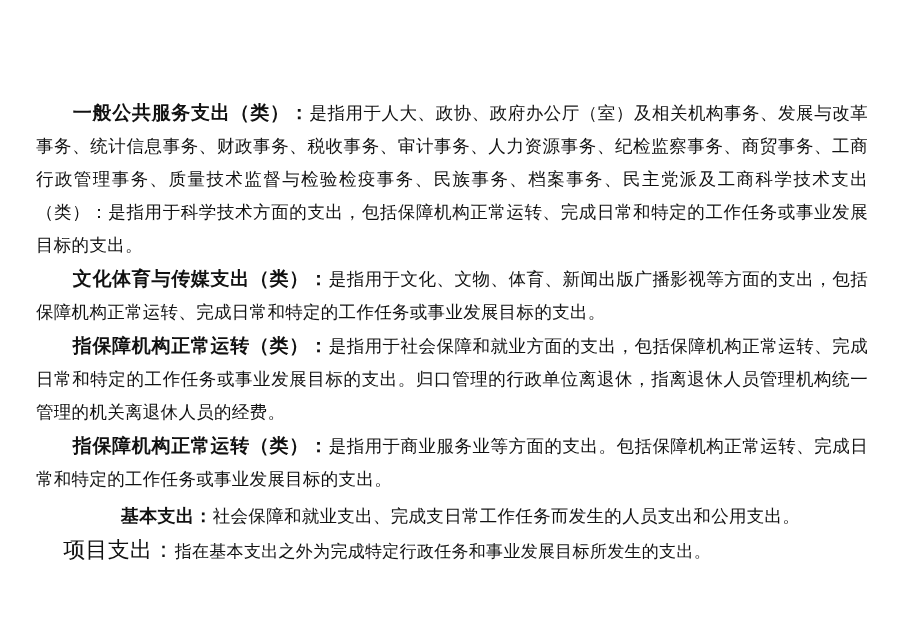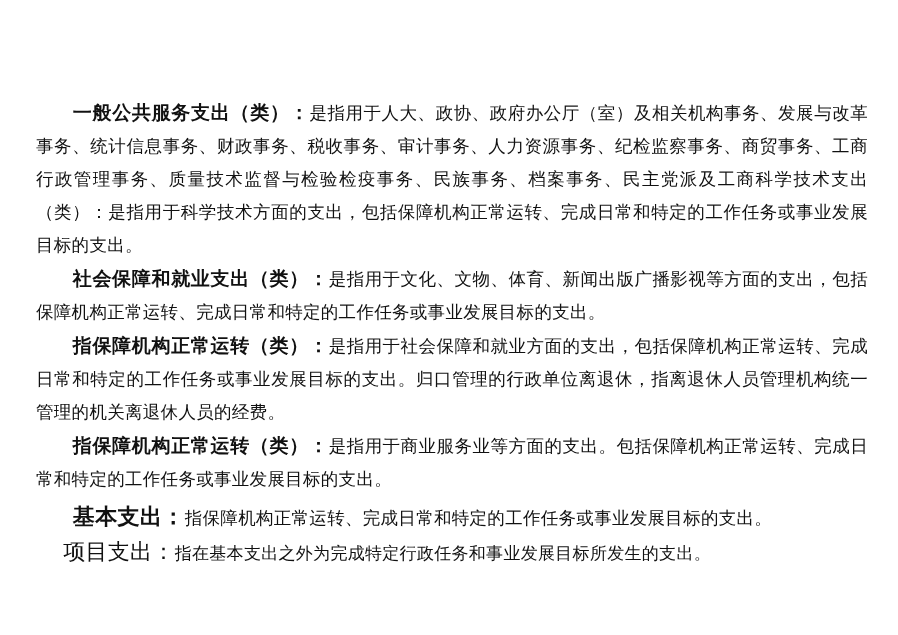--- a/index.html
+++ b/index.html
@@ -29,45 +29,46 @@
   }
   .para .lead {
     font-family: "Liberation Sans", "DejaVu Sans", sans-serif;
     font-weight: 700;
     font-size: 19px;
     letter-spacing: 0.5px;
   }
   .para .lead-small {
     font-family: Liberation Serif, serif;
     font-weight: 700;
-    font-size: 22px;
+    font-size: 18px;
     letter-spacing: 0.4px;
+    margin-left: 48px;
   }
   .para .lead-plain {
     font-weight: 400;
     font-size: 22px;
   }
   .para.gap-before {
     margin-top: 4px;
   }
   .para.small-indent {
     text-indent: 1.6em;
     font-size: 17px;
   }
 </style>
 </head>
 <body>
 
 <div class="page">
 
   <p class="para"><span class="lead">一般公共服务支出（类）：</span><span>是指用于人大、政协、政府办公厅（室）及相关机构事务、发展与改革事务、统计信息事务、财政事务、税收事务、审计事务、人力资源事务、纪检监察事务、商贸事务、工商行政管理事务、质量技术监督与检验检疫事务、民族事务、档案事务、民主党派及工商科学技术支出（类）：是指用于科学技术方面的支出，包括保障机构正常运转、完成日常和特定的工作任务或事业发展目标的支出。</span></p>
 
-  <p class="para"><span class="lead">社会保障和就业支出（类）：</span><span>是指用于文化、文物、体育、新闻出版广播影视等方面的支出，包括保障机构正常运转、完成日常和特定的工作任务或事业发展目标的支出。</span></p>
+  <p class="para"><span class="lead">文化体育与传媒支出（类）：</span><span>是指用于文化、文物、体育、新闻出版广播影视等方面的支出，包括保障机构正常运转、完成日常和特定的工作任务或事业发展目标的支出。</span></p>
 
   <p class="para"><span class="lead">指保障机构正常运转（类）：</span><span>是指用于社会保障和就业方面的支出，包括保障机构正常运转、完成日常和特定的工作任务或事业发展目标的支出。归口管理的行政单位离退休，指离退休人员管理机构统一管理的机关离退休人员的经费。</span></p>
 
   <p class="para"><span class="lead">指保障机构正常运转（类）：</span><span>是指用于商业服务业等方面的支出。包括保障机构正常运转、完成日常和特定的工作任务或事业发展目标的支出。</span></p>
 
-  <p class="para gap-before"><span class="lead-small">基本支出：</span><span>指保障机构正常运转、完成日常和特定的工作任务或事业发展目标的支出。</span></p>
+  <p class="para gap-before"><span class="lead-small">基本支出：</span><span>社会保障和就业支出、完成支日常工作任务而发生的人员支出和公用支出。</span></p>
 
   <p class="para small-indent"><span class="lead-plain">项目支出：</span><span>指在基本支出之外为完成特定行政任务和事业发展目标所发生的支出。</span></p>
 
 </div>
 
 </body></html>

